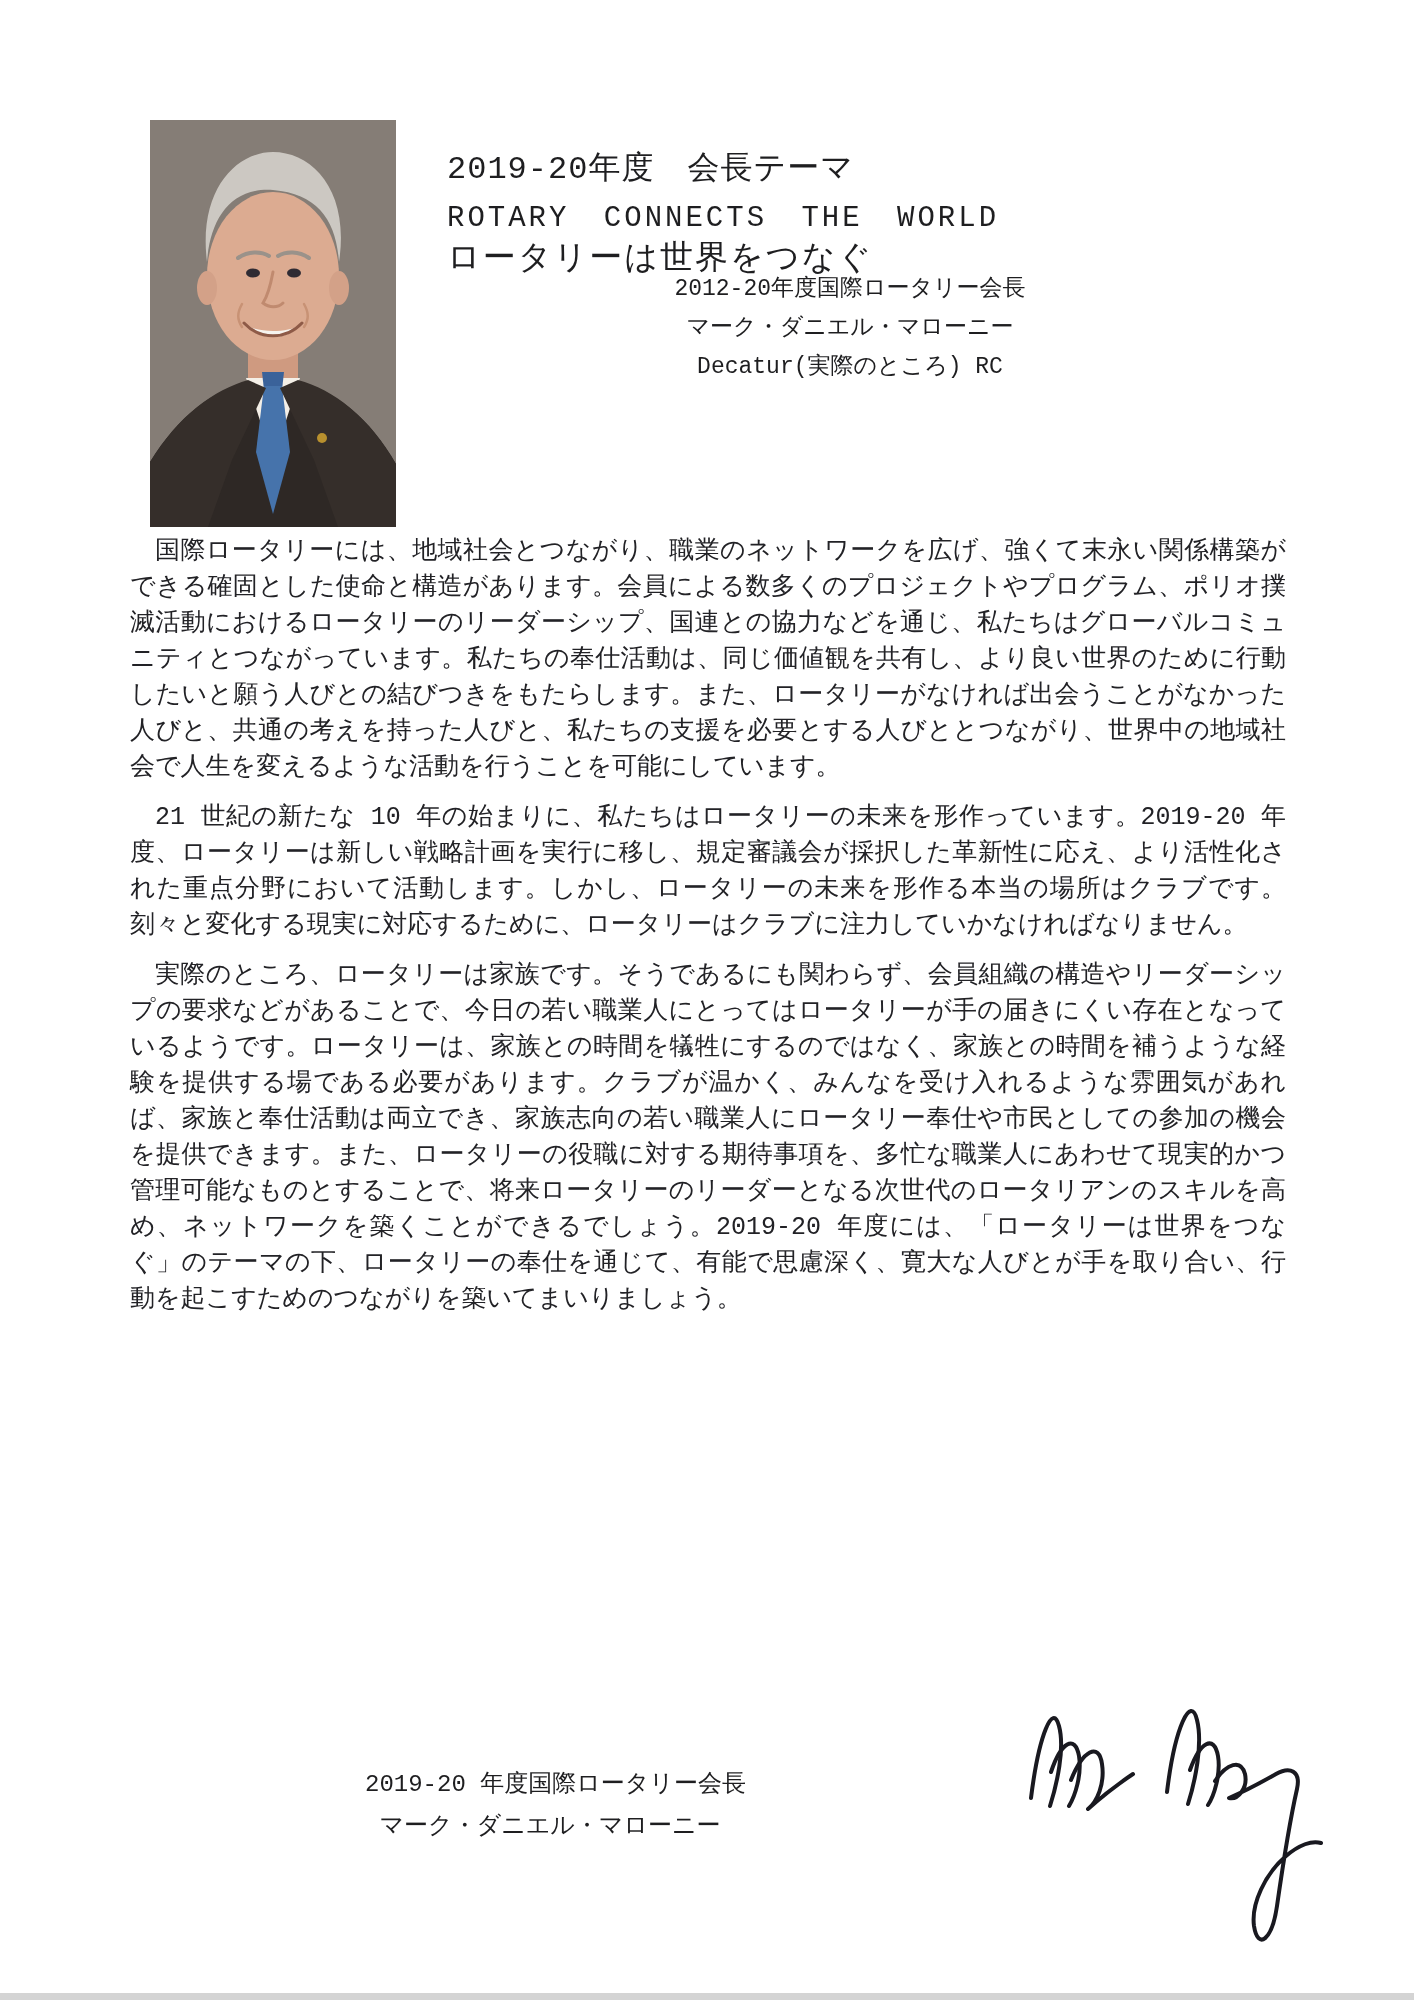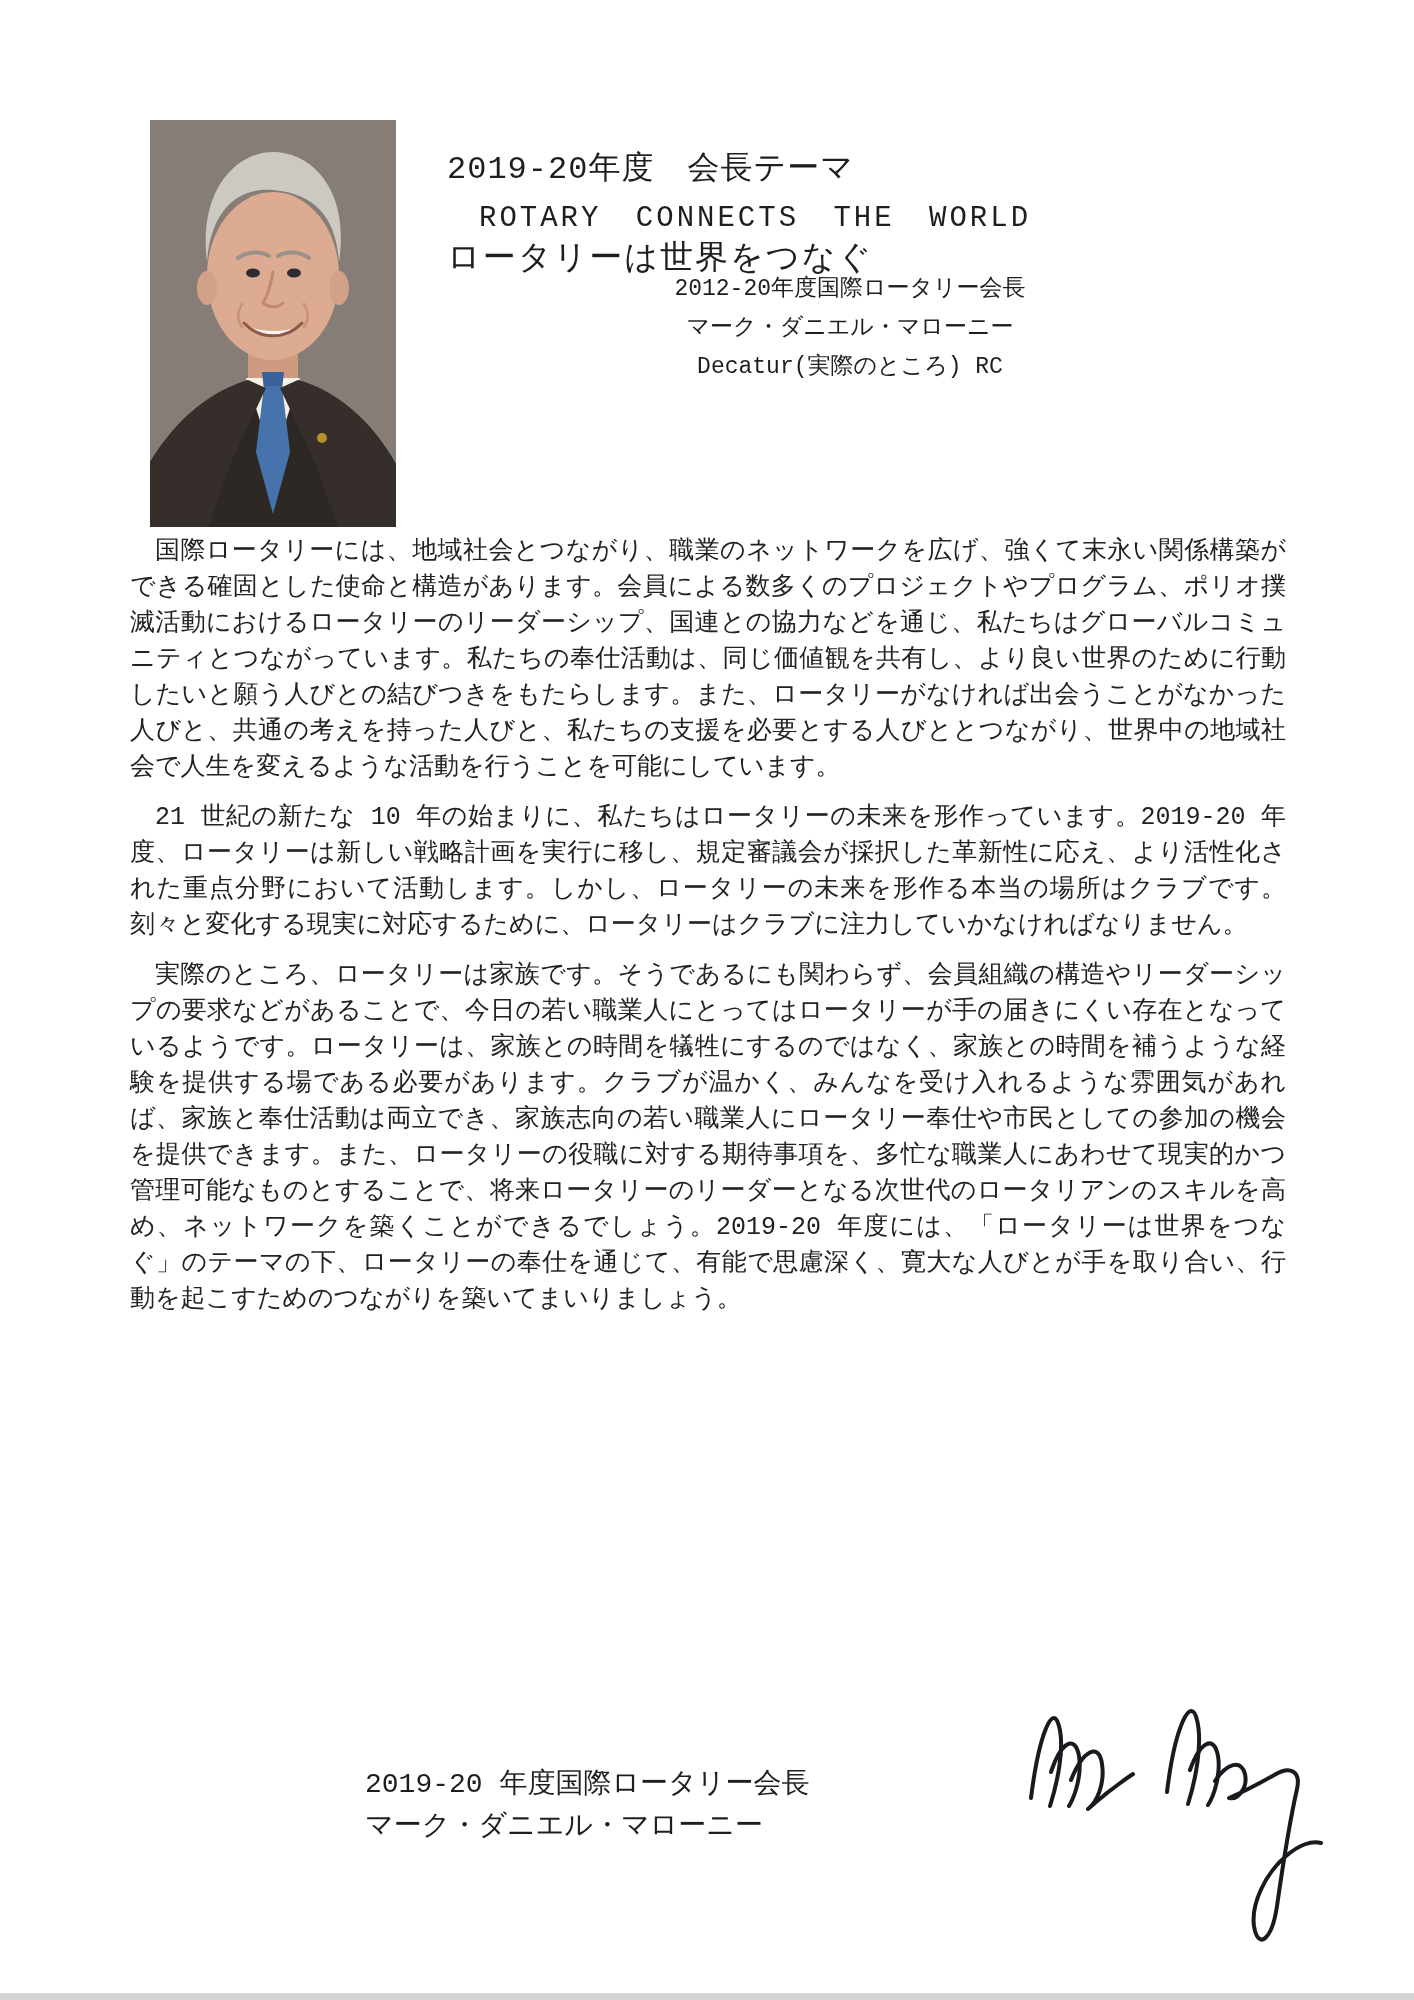--- a/index.html
+++ b/index.html
@@ -22,21 +22,21 @@
     width:246px; height:407px;
   }
   .portrait svg { display:block; width:100%; height:100%; }
 
   .title-block {
     position:absolute;
     left:447px; top:146px;
     white-space:nowrap;
   }
   .title-line1 { font-size:32px; letter-spacing:1px; }
-  .title-line2 { font-size:29px; margin-top:12px; letter-spacing:3px; word-spacing:14px;margin-left:32px; }
+  .title-line2 { font-size:29px; margin-top:12px; letter-spacing:3px; word-spacing:14px; }
   .title-line3 { font-size:33px; margin-top:0; letter-spacing:2px; }
 
   .attribution {
     position:absolute;
     left:630px; top:270px;
     width:440px;
     text-align:center;
     font-size:23px;
     line-height:39px;
     white-space:nowrap;
@@ -56,21 +56,21 @@
     margin-bottom:14px;
     color:#222226;
   }
 
   
   .footer-title {
     position:absolute;
     left:365px; top:1764px;
     width:370px;
     text-align:center;
-    font-size:28px;
+    font-size:24px;
     line-height:42px;
     white-space:nowrap;
   }
   .signature {
     position:absolute;
     left:1015px; top:1668px;
     width:335px; height:325px;
   }
   .signature svg { display:block; width:100%; height:100%; }
 

